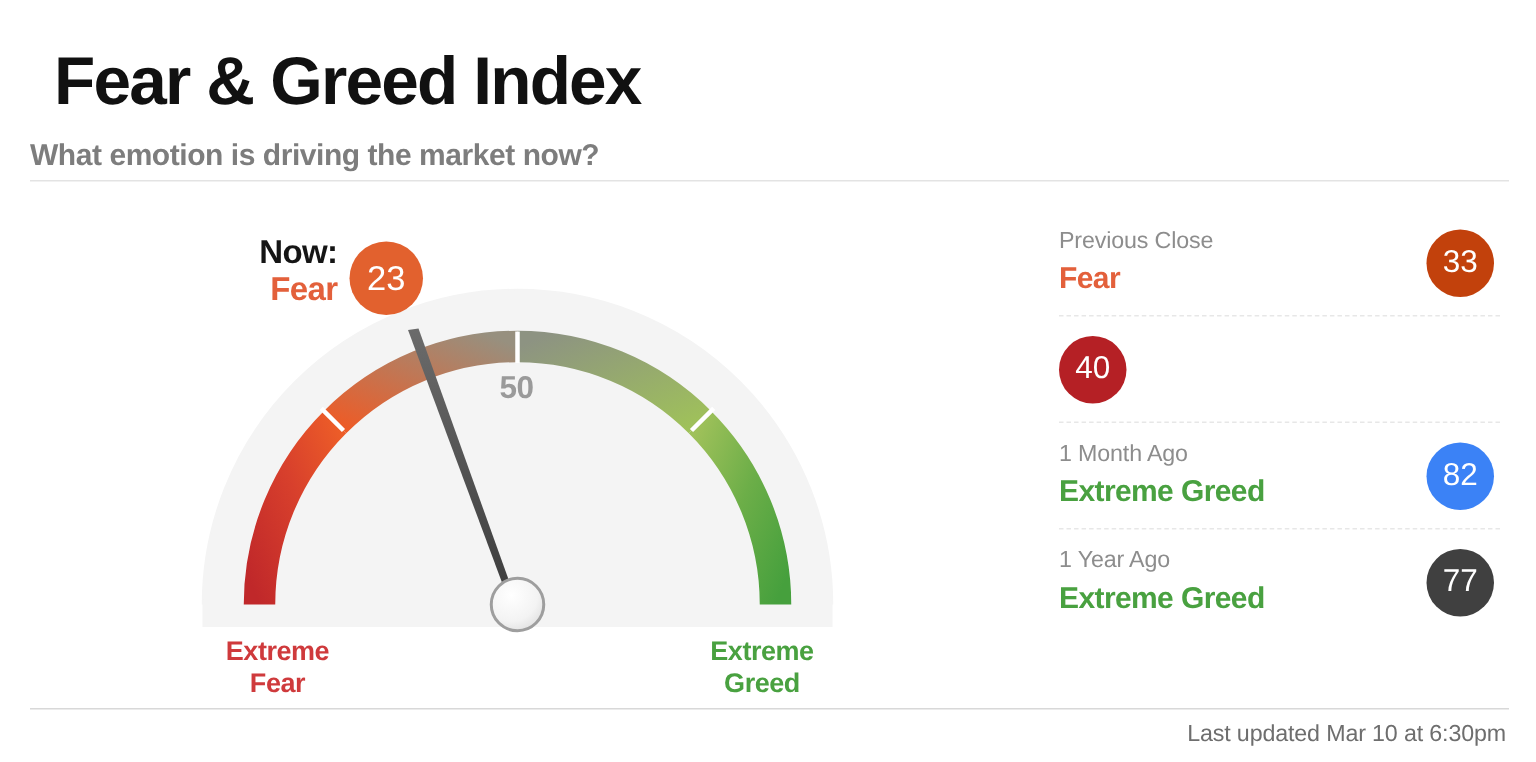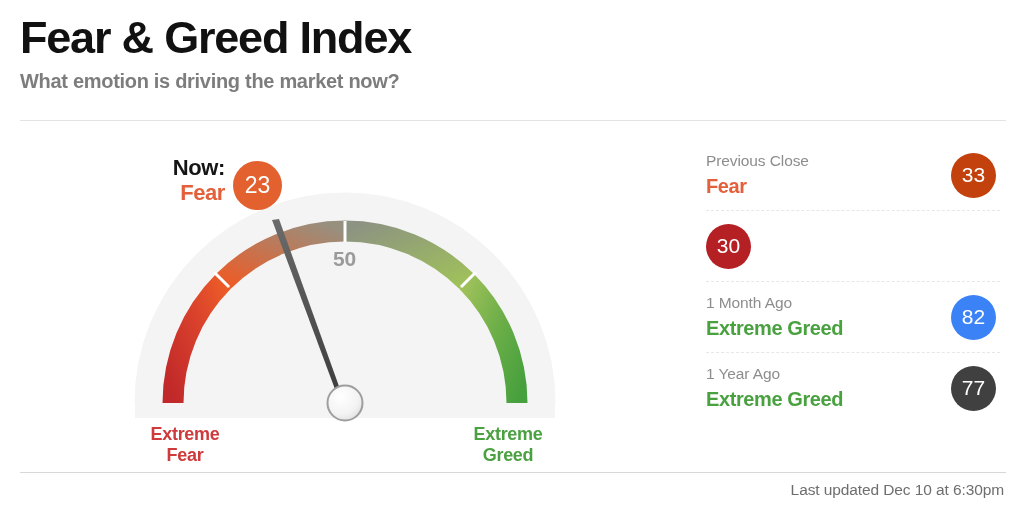--- a/index.html
+++ b/index.html
@@ -29,21 +29,21 @@
     left: 20px;
     top: 14px;
     width: 700px;
   }
   .title {
     font-size: 45px;
     font-weight: bold;
     letter-spacing: -1.2px;
     color: #111111;
     line-height: 1.05;
-    margin: 0;
+    margin: 16px;
     white-space: nowrap;
   }
   .subtitle {
     font-size: 20px;
     font-weight: bold;
     color: #7d7d7d;
     margin: 9px 0 0 0;
     letter-spacing: -0.3px;
     white-space: nowrap;
   }
@@ -283,21 +283,21 @@
 
     <div class="side-row">
       <div class="side-text">
         <span class="side-period">Previous Close</span>
         <span class="side-emotion" style="color:#e3603b">Fear</span>
       </div>
       <div class="side-badge" style="background:#c2410c">33</div>
     </div>
 
     <div class="side-row">
-      <div class="side-badge" style="background:#b52025">30</div>
+      <div class="side-badge" style="background:#b52025">40</div>
     </div>
 
     <div class="side-row">
       <div class="side-text">
         <span class="side-period">1 Month Ago</span>
         <span class="side-emotion" style="color:#49a140">Extreme Greed</span>
       </div>
       <div class="side-badge" style="background:#3b82f6">82</div>
     </div>
 
@@ -305,15 +305,15 @@
       <div class="side-text">
         <span class="side-period">1 Year Ago</span>
         <span class="side-emotion" style="color:#49a140">Extreme Greed</span>
       </div>
       <div class="side-badge" style="background:#404040">77</div>
     </div>
 
   </div>
 
   <div class="rule-bottom"></div>
-  <div class="footer">Last updated Dec 10 at 6:30pm</div>
+  <div class="footer">Last updated Mar 10 at 6:30pm</div>
 
 </div>
 
 </body></html>

